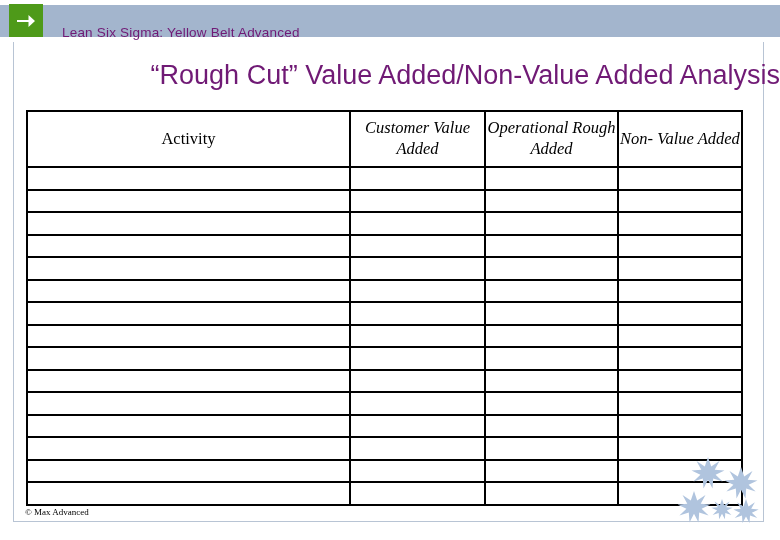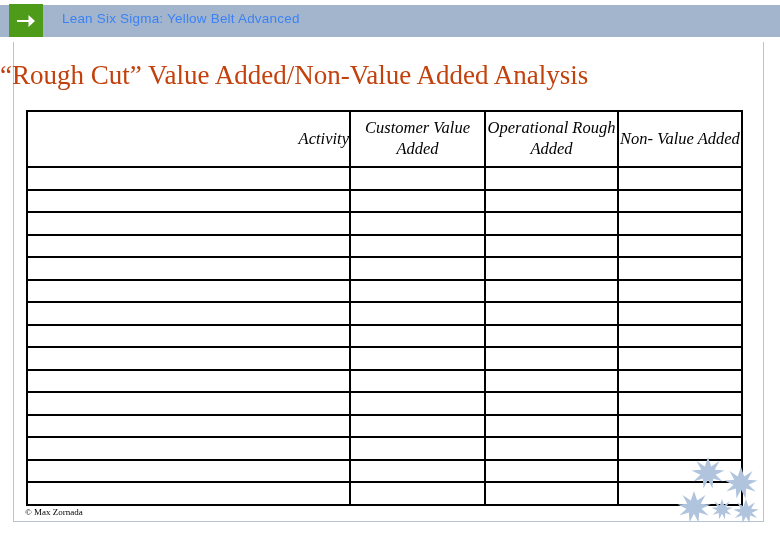--- a/index.html
+++ b/index.html
@@ -56,38 +56,38 @@
     width: 34px; height: 33px;
     background: #4e9a19;
     display: flex;
     align-items: center;
     justify-content: center;
     z-index: 3;
   }
   #header-arrow-box svg { display: block; }
   #header-title {
     position: absolute;
-    left: 62px; top: 11px;
+    left: 62px; top: 25px;
     font-family: "Liberation Sans", sans-serif;
     font-size: 13.5px;
-    color: #3b82f6;
+    color: #701a75;
     letter-spacing: 0.2px;
     white-space: nowrap;
     z-index: 2;
   }
 
   
   #slide-title {
     position: absolute;
     left: 0; top: 60px;
     width: 780px;
-    text-align: left;
-    font-family: Liberation Serif, serif;
+    text-align: right;
+    font-family: Liberation Sans, sans-serif;
     font-size: 27px;
-    color: #c2410c;
+    color: #701a75;
     white-space: nowrap;
   }
 
   
   #va-table {
     position: absolute;
     left: 26px;
     top: 110px;
     width: 715px;
     border-collapse: collapse;
@@ -101,23 +101,22 @@
   }
   #va-table thead th {
     height: 54px;
     font-weight: normal;
     font-size: 16.5px;
     color: #000000;
     vertical-align: middle;
     line-height: 1.25;
   }
   th.col-activity {
-    text-align: right;
+    text-align: center;
     padding-left: 44px;
-    font-style: italic;
   }
   th.col-center { text-align: center; font-style: italic; }
   #va-table tbody td {
     height: 20.5px;
   }
 
   
   col.c-activity { width: 323px; }
   col.c-cva      { width: 135px; }
   col.c-ova      { width: 133px; }
@@ -267,21 +266,21 @@
         </tr>
         <tr>
           <td></td>
           <td></td>
           <td></td>
           <td></td>
         </tr>
       </tbody>
   </table>
 
-  <div id="footer-credit">© Max Zornada</div>
+  <div id="footer-credit">© Max Advanced</div>
 
   <div id="stars-decoration">
     <svg width="100" height="75" viewBox="0 0 100 75" aria-hidden="true">
       <g fill="#b0c4de">
 
         <path d="M30 2 L33.2 11.6 L41.5 6.1 L36.7 14.8 L46.5 15.5 L37.6 19.8
                  L44.6 26.6 L35.2 23.6 L34.5 33.4 L30 24.8 L25.5 33.4
                  L24.8 23.6 L15.4 26.6 L22.4 19.8 L13.5 15.5 L23.3 14.8
                  L18.5 6.1 L26.8 11.6 Z"></path>
 

